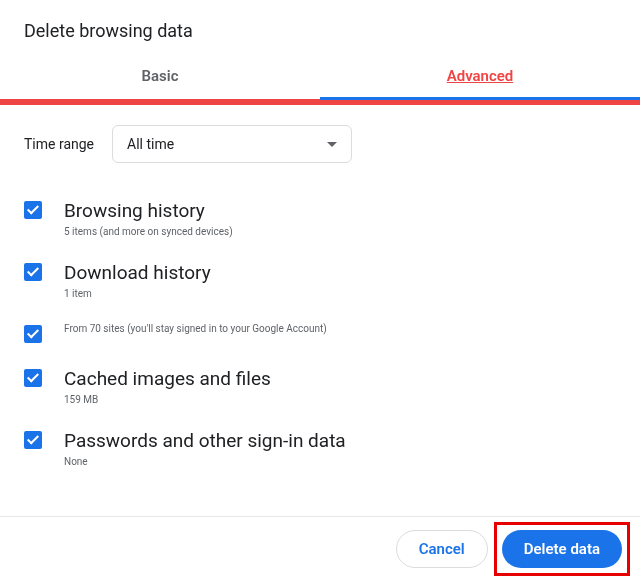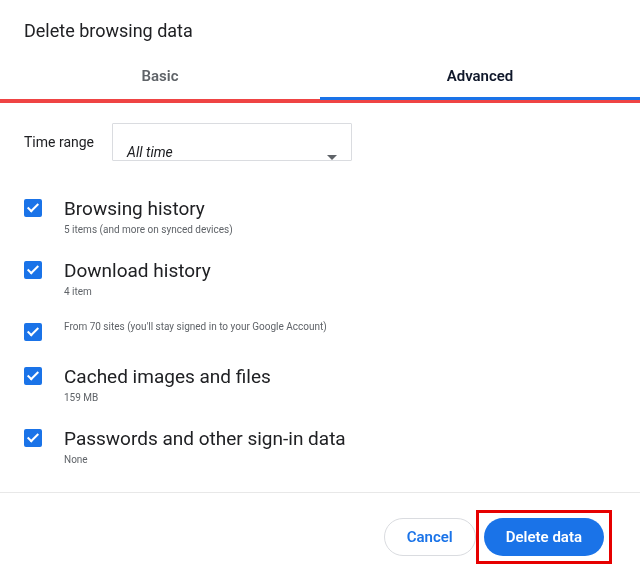--- a/index.html
+++ b/index.html
@@ -13,34 +13,35 @@
     background: #fff;
     position: relative;
   }
   .dialog-title {
     font-size: 18px;
     padding: 20px 12px 12px 24px;
     color: #202124;
   }
   .tabs {
     display: flex;
-    border-bottom: 4px solid #ef4444;
+    border-bottom: 6px solid #ef4444;
   }
   .tab {
     flex: 1;
     text-align: center;
     padding: 14px 0;
     font-size: 15px;
     font-weight: 600;
     color: #5f6368;
     cursor: pointer;
     position: relative;
   }
   .tab.active {
-    color: #0f172a;
+    color: #ef4444;
+    text-decoration: underline;
   }
   .tab.active::after {
     content: "";
     position: absolute;
     left: 0; right: 0; bottom: -1px;
     height: 3px;
     background: #1a73e8;
   }
   .scroll-area {
     height: 400px;
@@ -57,30 +58,29 @@
   }
   .time-row {
     display: flex;
     align-items: center;
     gap: 18px;
     padding: 20px 0 24px 0;
   }
   .time-label { color: #202124; }
   .select {
     display: flex;
-    align-items: flex-end;
+    align-items: center;
     justify-content: space-between;
     width: 240px;
     height: 38px;
     border: 1px solid #dadce0;
-    border-radius: 1px;
+    border-radius: 6px;
     padding: 0 14px;
     color: #202124;
     cursor: pointer;
-    font-style: italic;
   }
   .select .caret {
     width: 0; height: 0;
     border-left: 5px solid transparent;
     border-right: 5px solid transparent;
     border-top: 5px solid #5f6368;
   }
   .item {
     display: flex;
     align-items: flex-start;
@@ -109,27 +109,27 @@
     border: solid #fff;
     border-width: 0 2px 2px 0;
     transform: rotate(45deg);
   }
   .item-texts { display: flex; flex-direction: column; gap: 4px; }
   .item-title { color: #202124; font-size: 19px; }
   .item-sub { color: #5f6368; font-size: 10px; }
   .footer {
     position: absolute;
     left: 0; right: 0; bottom: 0;
-    height: 88px;
+    height: 64px;
     border-top: 1px solid #e8e8e8;
     display: flex;
     justify-content: flex-end;
     align-items: center;
-    gap: 0;
-    padding-right: 28px;
+    gap: 6px;
+    padding-right: 10px;
     background: #fff;
   }
   .btn {
     height: 38px;
     padding: 0 22px;
     border-radius: 19px;
     font-size: 15px;
     font-weight: 600;
     display: inline-flex;
     align-items: center;
@@ -177,21 +177,21 @@
     <div class="item-texts">
       <span class="item-title">Browsing history</span>
       <span class="item-sub">5 items (and more on synced devices)</span>
     </div>
   </div>
 
   <div class="item">
     <div class="cb checked"></div>
     <div class="item-texts">
       <span class="item-title">Download history</span>
-      <span class="item-sub">4 item</span>
+      <span class="item-sub">1 item</span>
     </div>
   </div>
 
   <div class="item">
     <div class="cb checked"></div>
     <div class="item-texts">
       <span class="item-sub">From 70 sites (you'll stay signed in to your Google Account)</span>
     </div>
   </div>
 

